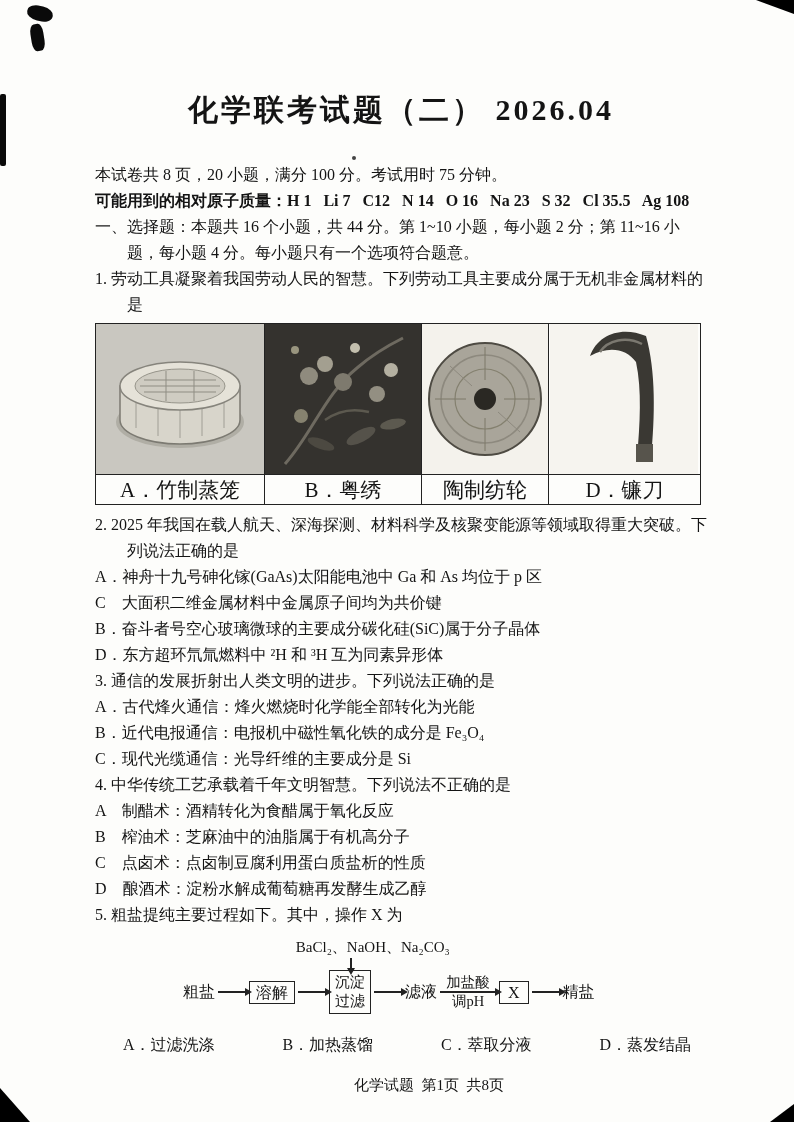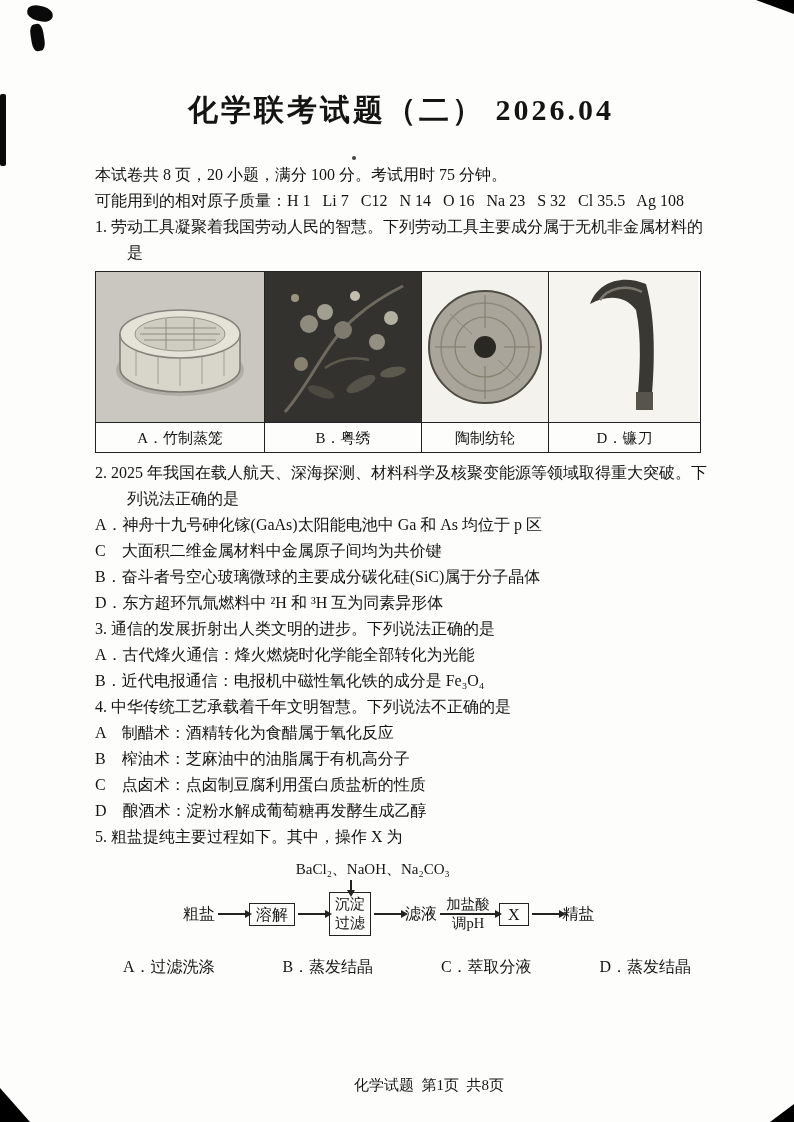--- a/index.html
+++ b/index.html
@@ -21,31 +21,31 @@
   .mark-br{right:0;left:auto;bottom:0;top:auto;width:0;height:0;background:none;
     border-bottom:18px solid #000;border-left:24px solid transparent;}
   .mark-dot{left:352px;top:156px;width:4px;height:4px;border-radius:50%;background:#444;}
 
   .title{position:absolute;top:90px;left:4px;width:100%;text-align:center;
     font-size:30px;font-weight:bold;letter-spacing:3px;margin:0;}
 
   .content{position:absolute;left:95px;top:162px;width:612px;
     font-size:16px;line-height:26px;}
   .content p{margin:0;}
-  .prewrap{white-space:pre-wrap;}
+  .prewrap{white-space:pre-wrap;font-weight:bold;}
   .hang{padding-left:32px;text-indent:-32px;}
   .opt{margin-left:32px;}
 
   
   .qtable{border:1.4px solid #222;margin:5px 0 7px 0;width:604px;}
   .trow{display:grid;grid-template-columns:28% 26% 21% 25%;}
   .tcell{border-right:1.2px solid #222;display:flex;align-items:center;justify-content:center;overflow:hidden;}
   .tcell:last-child{border-right:none;}
   .img-row .tcell{height:150px;border-bottom:1.2px solid #222;}
-  .cap-row .tcell{height:29px;font-size:15px;}
+  .cap-row .tcell{height:29px;font-size:21px;}
   .tcell svg{display:block;}
 
   
   .flow{display:flex;align-items:center;gap:3px;margin:42px 0 0 88px;font-size:16px;}
   .fbox{border:1.5px solid #222;padding:1px 6px;text-align:center;line-height:19px;display:inline-block;}
   .fbox2{position:relative;font-size:15px;padding:2px 5px;}
   .fbox2 .bl{display:block;}
   .harrow{display:inline-block;width:28px;height:1.8px;background:#222;position:relative;flex:none;}
   .harrow::after{content:"";position:absolute;right:-6px;top:-3.2px;width:0;height:0;
     border-top:4px solid transparent;border-bottom:4px solid transparent;border-left:7px solid #222;}
@@ -75,20 +75,21 @@
   <div class="mark mark-bl"></div>
   <div class="mark mark-br"></div>
   <div class="mark mark-dot"></div>
 
   <h1 class="title">化学联考试题（二）  2026.04</h1>
 
   <div class="content">
 
     <p>本试卷共 8 页，20 小题，满分 100 分。考试用时 75 分钟。</p>
     <p class="prewrap">可能用到的相对原子质量：H 1   Li 7   C12   N 14   O 16   Na 23   S 32   Cl 35.5   Ag 108</p>
+    <p class="hang">一、选择题：本题共 16 个小题，共 44 分。第 1~10 小题，每小题 2 分；第 11~16 小题，每小题 4 分。每小题只有一个选项符合题意。</p>
 
     <p class="hang">1. 劳动工具凝聚着我国劳动人民的智慧。下列劳动工具主要成分属于无机非金属材料的是</p>
     <div class="qtable">
       <div class="trow img-row">
         <div class="tcell">
           <span>
             <svg width="168" height="150" viewBox="0 0 168 150">
               <rect width="168" height="150" fill="#c9c7c0"></rect>
               <ellipse cx="84" cy="98" rx="64" ry="26" fill="#b0aea5"></ellipse>
               <path d="M24 62 L24 96 A60 24 0 0 0 144 96 L144 62 Z" fill="#d8d5cb" stroke="#7c7a72" stroke-width="1.5"></path>
@@ -165,20 +166,21 @@
 
     <p class="hang">2. 2025 年我国在载人航天、深海探测、材料科学及核聚变能源等领域取得重大突破。下列说法正确的是</p>
     <p class="opt">A．神舟十九号砷化镓(GaAs)太阳能电池中 Ga 和 As 均位于 p 区</p>
     <p class="opt">C　大面积二维金属材料中金属原子间均为共价键</p>
     <p class="opt">B．奋斗者号空心玻璃微球的主要成分碳化硅(SiC)属于分子晶体</p>
     <p class="opt">D．东方超环氘氚燃料中 ²H 和 ³H 互为同素异形体</p>
 
     <p class="hang">3. 通信的发展折射出人类文明的进步。下列说法正确的是</p>
     <p class="opt">A．古代烽火通信：烽火燃烧时化学能全部转化为光能</p>
     <p class="opt">B．近代电报通信：电报机中磁性氧化铁的成分是 Fe₃O₄</p>
+    <p class="opt">C．现代光缆通信：光导纤维的主要成分是 Si</p>
 
     <p class="hang">4. 中华传统工艺承载着千年文明智慧。下列说法不正确的是</p>
     <p class="opt">A　制醋术：酒精转化为食醋属于氧化反应</p>
     <p class="opt">B　榨油术：芝麻油中的油脂属于有机高分子</p>
     <p class="opt">C　点卤术：点卤制豆腐利用蛋白质盐析的性质</p>
     <p class="opt">D　酿酒术：淀粉水解成葡萄糖再发酵生成乙醇</p>
 
     <p class="hang">5. 粗盐提纯主要过程如下。其中，操作 X 为</p>
 
     <div class="flow">
@@ -199,21 +201,21 @@
         <span class="harrow wide"></span>
         <span>调pH</span>
       </span>
       <span class="fbox xbox">X</span>
       <span class="harrow"></span>
       <span>精盐</span>
     </div>
 
     <div class="q5opts">
       <span>A．过滤洗涤</span>
-      <span>B．蒸发结晶</span>
+      <span>B．加热蒸馏</span>
       <span>C．萃取分液</span>
       <span>D．蒸发结晶</span>
     </div>
 
   </div>
 
   <div class="footer">化学试题  第1页  共8页</div>
 
 </div>
 

